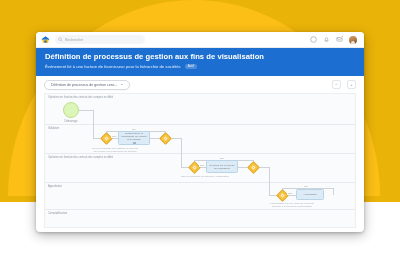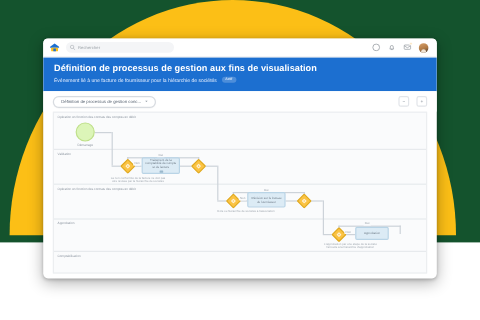--- a/index.html
+++ b/index.html
@@ -2,21 +2,21 @@
 <html><head>
 <meta charset="utf-8">
 <style>
   * { margin:0; padding:0; box-sizing:border-box; }
   html, body {
     width:400px; height:267px;
     background:#ffffff;
     font-family:"Liberation Sans", sans-serif;
     overflow:hidden;
   }
-  #stage { position:relative; width:400px; height:202px; background:#14532d; }
+  #stage { position:relative; width:400px; height:202px; background:#eab308; }
 
   
   .arch {
     position:absolute;
     left:8px; top:0px;
     width:372px; height:196px;
     background:#FCBF16;
     border-top-left-radius:186px 196px;
     border-top-right-radius:186px 196px;
     z-index:0;

